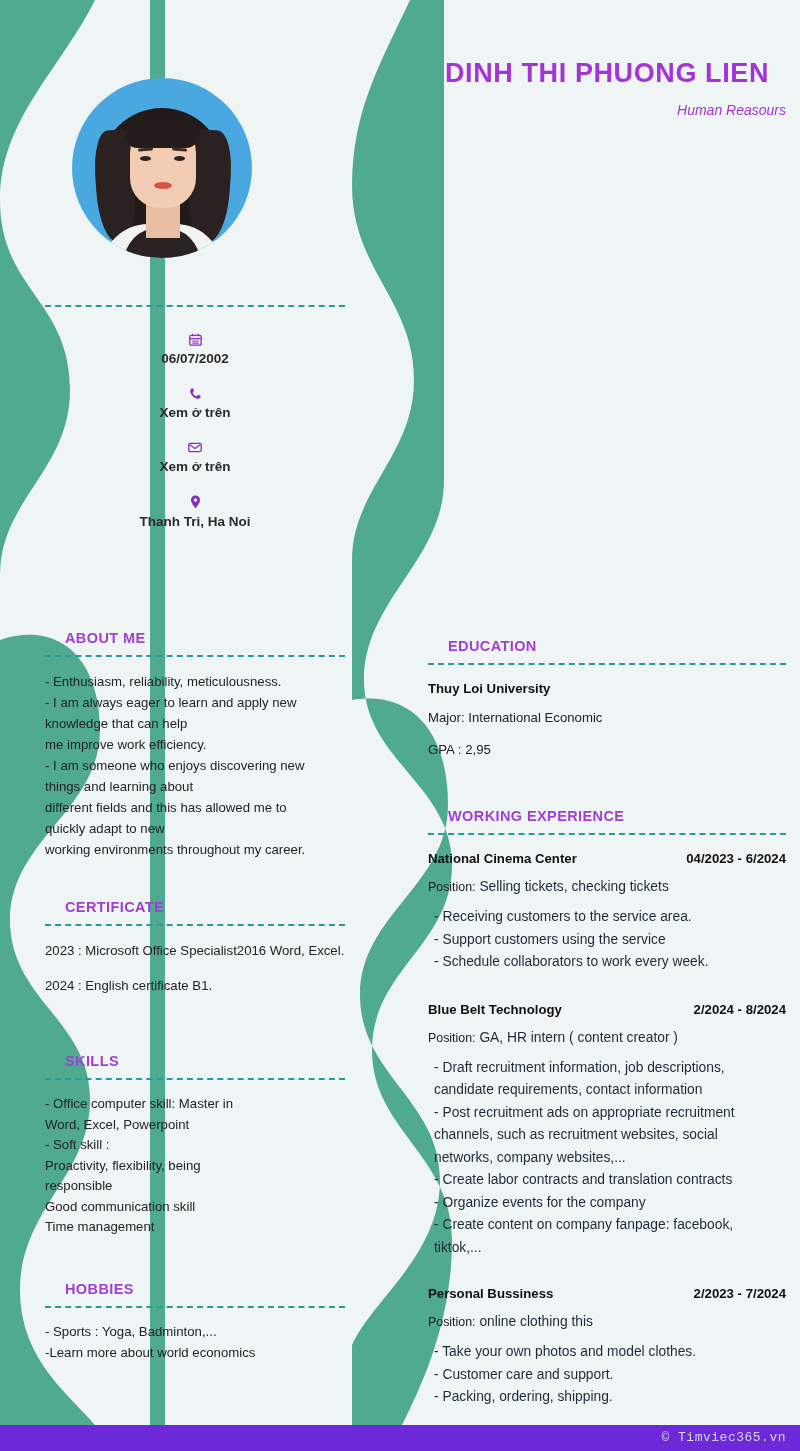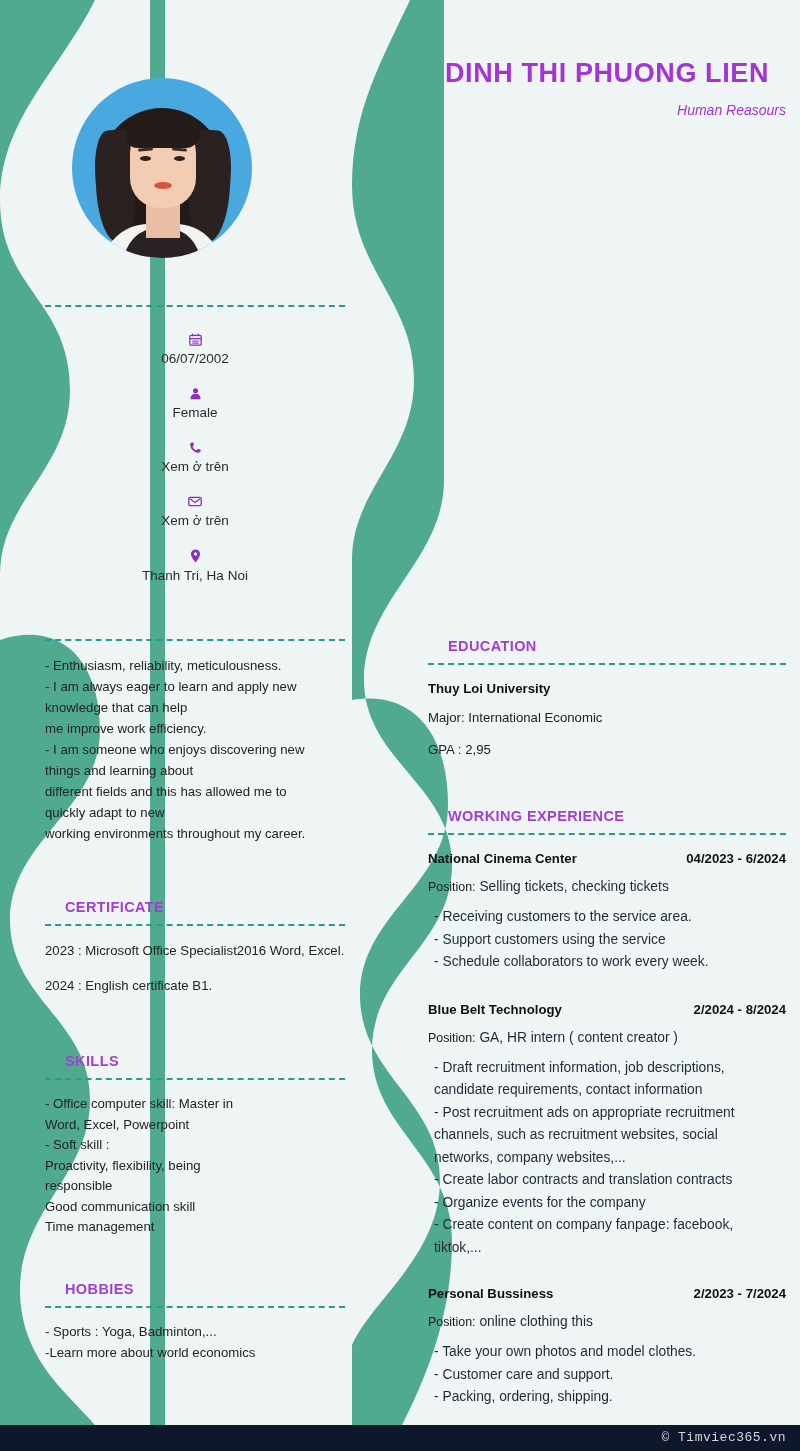--- a/index.html
+++ b/index.html
@@ -174,20 +174,21 @@
     font-size: 13px;
     line-height: 15px;
     display: block;
     margin-bottom: 3px;
   }
   .info-ico svg { display: inline-block; vertical-align: middle; }
   .info-txt {
     color: #2b2b2b;
     font-size: 13.5px;
     line-height: 18px;
+    font-weight: bold;
   }
 
   
   .body-txt {
     color: #242424;
     font-size: 13.2px;
     line-height: 21px;
     margin: 14px 0 0 0;
     white-space: pre-line;
   }
@@ -267,21 +268,21 @@
     color: #a334d6;
     font-style: italic;
     font-size: 14px;
   }
 
   
   .footer {
     position: absolute;
     left: 0; top: 1425px;
     width: 800px; height: 26px;
-    background: #0f172a;
+    background: #6d28d9;
   }
   .wm {
     position: absolute;
     right: 14px;
     top: 5px;
     color: #d3d7da;
     font-family: "Liberation Mono", monospace;
     font-size: 13px;
     letter-spacing: 0.5px;
   }
@@ -353,29 +354,20 @@
                   <line x1="1" y1="7" x2="15" y2="7" stroke="#8a2fc0" stroke-width="1.6"></line>
                   <line x1="4.5" y1="1" x2="4.5" y2="4" stroke="#8a2fc0" stroke-width="1.6"></line>
                   <line x1="11.5" y1="1" x2="11.5" y2="4" stroke="#8a2fc0" stroke-width="1.6"></line>
                   <line x1="4" y1="10" x2="12" y2="10" stroke="#8a2fc0" stroke-width="1.3"></line>
                   <line x1="4" y1="12.5" x2="12" y2="12.5" stroke="#8a2fc0" stroke-width="1.3"></line>
                 </svg>
             </span>
             <span class="info-txt">06/07/2002</span>
           </div>
 
-          <div class="info-item">
-            <span class="info-ico">
-              <svg width="13" height="13" viewBox="0 0 16 16">
-                  <circle cx="8" cy="4.6" r="3.1" fill="#8a2fc0"></circle>
-                  <path d="M1.8,15 C1.8,10.6 4.6,8.4 8,8.4 C11.4,8.4 14.2,10.6 14.2,15 Z" fill="#8a2fc0"></path>
-                </svg>
-            </span>
-            <span class="info-txt">Female</span>
-          </div>
 
           <div class="info-item">
             <span class="info-ico">
               <svg width="13" height="13" viewBox="0 0 16 16">
                   <path d="M4.2,1.4 C5.4,1.4 6.1,3.6 6.1,4.6 C6.1,5.5 4.6,5.9 4.6,6.9 C4.6,8.8 7.2,11.4 9.1,11.4 C10.1,11.4 10.5,9.9 11.4,9.9 C12.4,9.9 14.6,10.6 14.6,11.8 C14.6,13.4 12.4,14.8 10.8,14.6 C6.4,14.1 1.9,9.6 1.4,5.2 C1.2,3.6 2.6,1.4 4.2,1.4 Z" fill="#8a2fc0"></path>
                 </svg>
             </span>
             <span class="info-txt">Xem ở trên</span>
           </div>
 
@@ -396,20 +388,21 @@
                   <circle cx="6" cy="5.7" r="1.9" fill="#eff5f4"></circle>
                 </svg>
             </span>
             <span class="info-txt">Thanh Tri, Ha Noi</span>
           </div>
 
         </div>
       </div>
 
       <div style="position:absolute;left:0;top:630px;width:300px;">
+        <div class="sec-head">ABOUT ME</div>
         <hr class="dash">
         <div class="body-txt">- Enthusiasm, reliability, meticulousness.
 - I am always eager to learn and apply new
 knowledge that can help
 me improve work efficiency.
 - I am someone who enjoys discovering new
 things and learning about
 different fields and this has allowed me to
 quickly adapt to new
 working environments throughout my career.</div>

